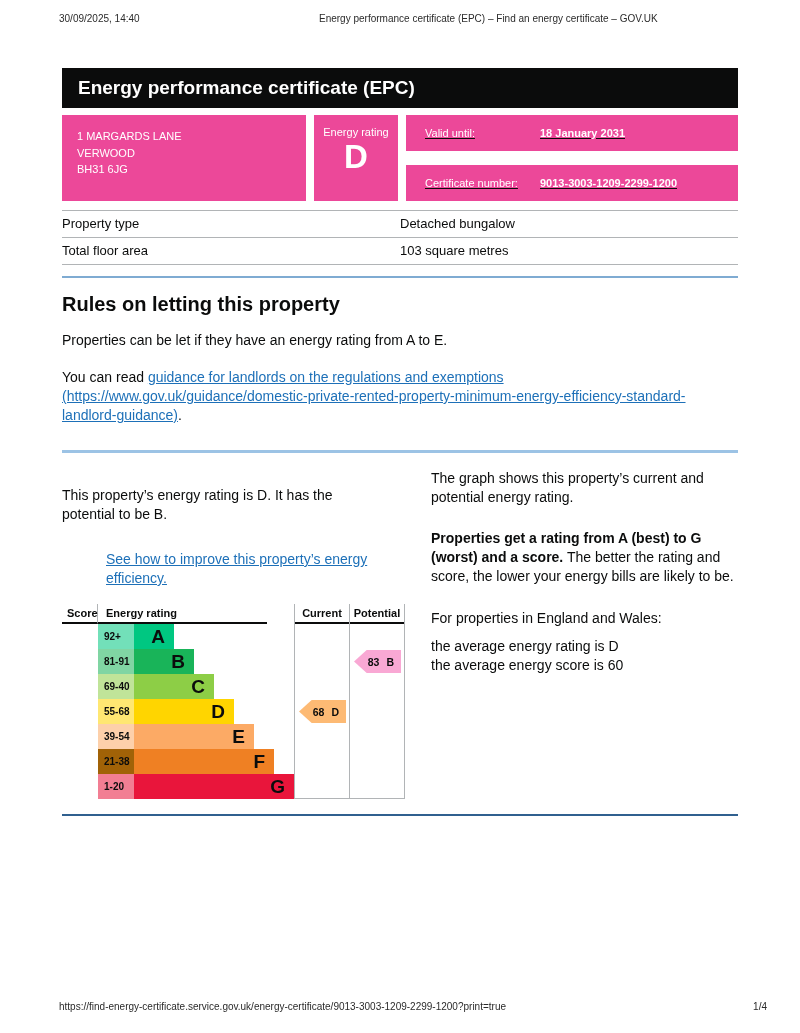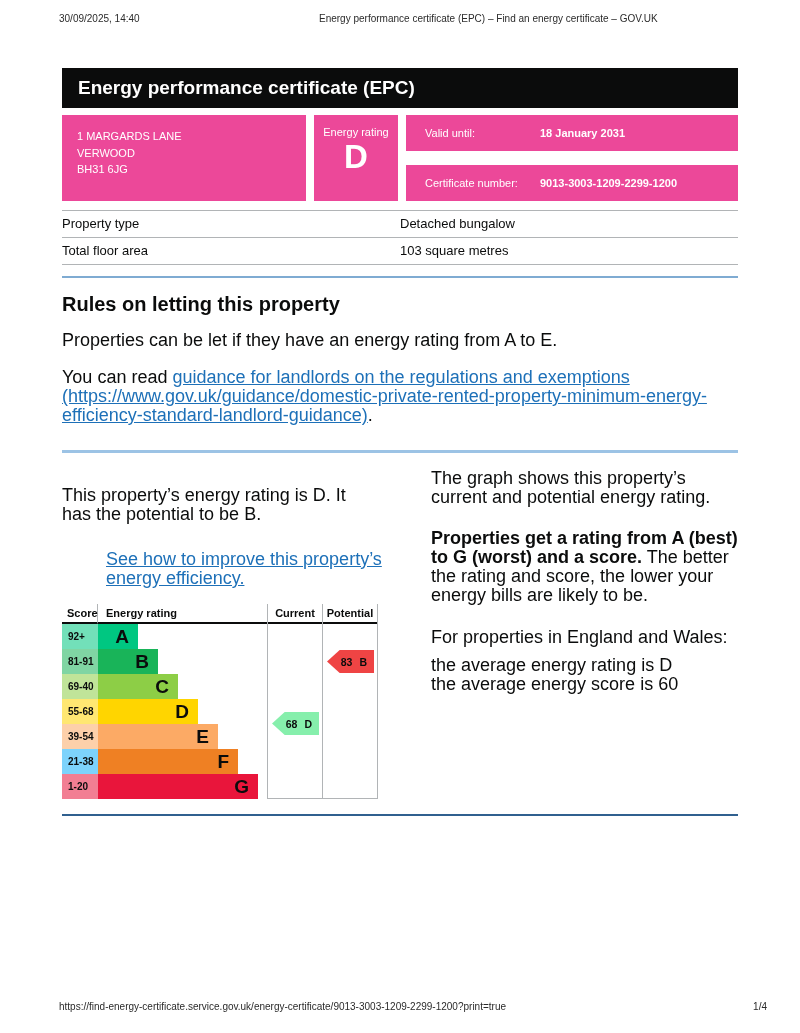--- a/index.html
+++ b/index.html
@@ -25,39 +25,39 @@
     font-size: 19px; font-weight: bold;
     padding-left: 16px;
   }
 
   .blue-row { display: flex; gap: 8px; margin-top: 7px; height: 86px; }
   .bluebox { background: #ec4899; color: #ffffff; }
   .addr-box { flex: 0 0 244px; padding: 13px 15px; font-size: 11px; line-height: 1.5; }
   .rating-box { flex: 0 0 84px; text-align: center; padding-top: 11px; }
   .rating-box .rating-label { font-size: 11px; }
   .rating-box .rating-letter { font-size: 33px; font-weight: bold; line-height: 1.1; margin-top: 1px; }
-  .meta-col { flex: 1; display: flex; flex-direction: column; gap: 14px; }
+  .meta-col { flex: 1; display: flex; flex-direction: column; gap: 14px; text-decoration: underline; }
   .meta-box { flex: 1; display: flex; align-items: center; padding-left: 19px; font-size: 11px; }
   .meta-box .meta-label { width: 115px; }
   .meta-box .meta-value { font-weight: bold; }
 
   .prop-table { margin-top: 9px; font-size: 13px; }
   .prop-row { display: flex; padding: 5px 0 6px 0; border-bottom: 1px solid #b1b4b6; }
   .prop-row:first-child { border-top: 1px solid #b1b4b6; }
   .prop-label { flex: 0 0 338px; }
   .prop-value { flex: 1; }
 
   .rule { border: none; height: 0; }
   .rule-1 { margin-top: 11px; border-top: 2px solid #7fabd2; }
   .rule-2 { margin-top: 25px; border-top: 3px solid #9cc3e5; }
   .rule-3 { margin-top: 15px; border-top: 2px solid #30608f; }
 
   h2 { font-size: 20px; font-weight: bold; }
   .h2-rules { margin-top: 15px; }
-  p { font-size: 18px; line-height: 19px; }
+  p { font-size: 14px; line-height: 19px; }
   .p-letting { margin-top: 15px; }
   .p-guidance { margin-top: 18px; width: 660px; }
   a.govlink { color: #1d70b8; text-decoration: underline; cursor: pointer; }
 
   .two-col { display: flex; margin-top: 13px; }
   .col-left { flex: 0 0 330px; }
   .col-right { margin-left: 35px; flex: 0 0 311px; }
   .p-rating-is { margin-top: 20px; width: 300px; }
   .p-improve { margin-top: 26px; width: 290px; margin-left: 44px; }
   .col-right .rp1 { margin-top: 3px; }
@@ -77,21 +77,21 @@
   }
   .hcell.score-h { width: 36px; padding-left: 5px; border-right: 1px solid #b1b4b6; }
   .hcell.rating-h { width: 169px; padding-left: 8px; }
   .side-col { flex: 0 0 55px; border-left: 1px solid #b1b4b6; }
   .side-col.potential-col { flex: 0 0 56px; border-right: 1px solid #b1b4b6; }
   .side-col .hcell { text-align: center; padding: 0 2px; }
   .side-body { position: relative; height: 175px; border-bottom: 1px solid #b1b4b6; }
   .band-row { display: flex; height: 25px; }
   .score-cell {
     width: 36px; line-height: 25px; padding-left: 6px;
-    font-weight: bold; font-size: 10px;
+    font-weight: bold; font-size: 10px; margin-left: 36px;
   }
   .band-bar {
     height: 25px; line-height: 25px;
     text-align: right; padding-right: 9px;
     font-weight: bold; font-size: 19px; color: #0b0c0c;
   }
   .arrow {
     position: absolute; height: 23px; width: 47px; left: 4px;
     clip-path: polygon(0% 50%, 27% 0%, 100% 0%, 100% 100%, 27% 100%);
     display: flex; align-items: center; justify-content: flex-end;
@@ -178,42 +178,42 @@
               </div>
               <div class="band-row">
                 <div class="score-cell" style="background: rgb(255, 231, 114);">55-68</div>
                 <div class="band-bar" style="background: rgb(255, 213, 0); width: 100px;">D</div>
               </div>
               <div class="band-row">
                 <div class="score-cell" style="background: rgb(253, 208, 170);">39-54</div>
                 <div class="band-bar" style="background: rgb(252, 170, 101); width: 120px;">E</div>
               </div>
               <div class="band-row">
-                <div class="score-cell" style="background: #7dd3fc;">21-38</div>
+                <div class="score-cell" style="background: #a16207;">21-38</div>
                 <div class="band-bar" style="background: rgb(239, 128, 35); width: 140px;">F</div>
               </div>
               <div class="band-row">
                 <div class="score-cell" style="background: rgb(242, 126, 147);">1-20</div>
                 <div class="band-bar" style="background: rgb(233, 21, 59); width: 160px;">G</div>
               </div>
             </div>
         </div>
         <div class="side-col">
           <div class="hcell">Current</div>
           <div class="side-body">
-              <div class="arrow" style="background: #86efac; top: 88px;">
+              <div class="arrow" style="background: #fdba74; top: 76px;">
                 <span>68</span>
                 <span>D</span>
               </div>
             </div>
         </div>
         <div class="side-col potential-col">
           <div class="hcell">Potential</div>
           <div class="side-body">
-              <div class="arrow" style="background: #ef4444; top: 26px;">
+              <div class="arrow" style="background: #f9a8d4; top: 26px;">
                 <span>83</span>
                 <span>B</span>
               </div>
             </div>
         </div>
       </div>
     </div>
 
     <div class="col-right">
       <p class="rp1">The graph shows this property’s current and potential energy rating.</p>

